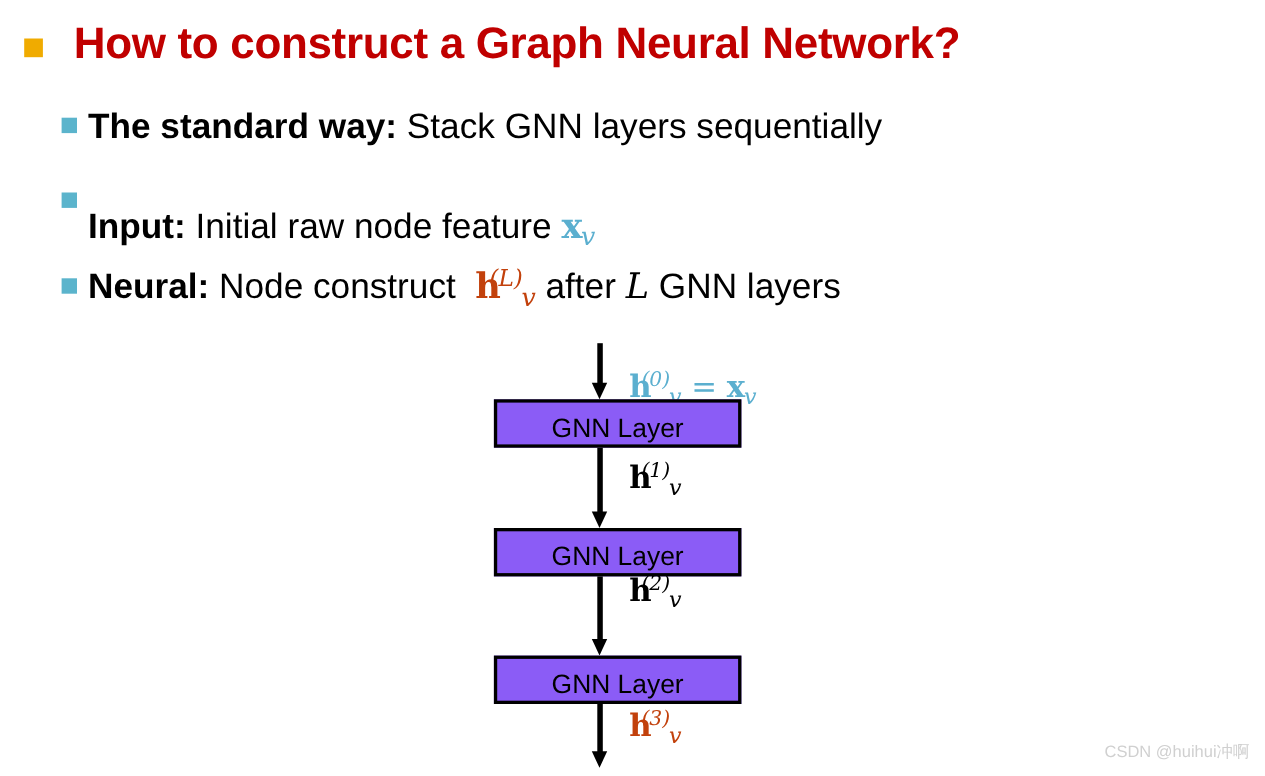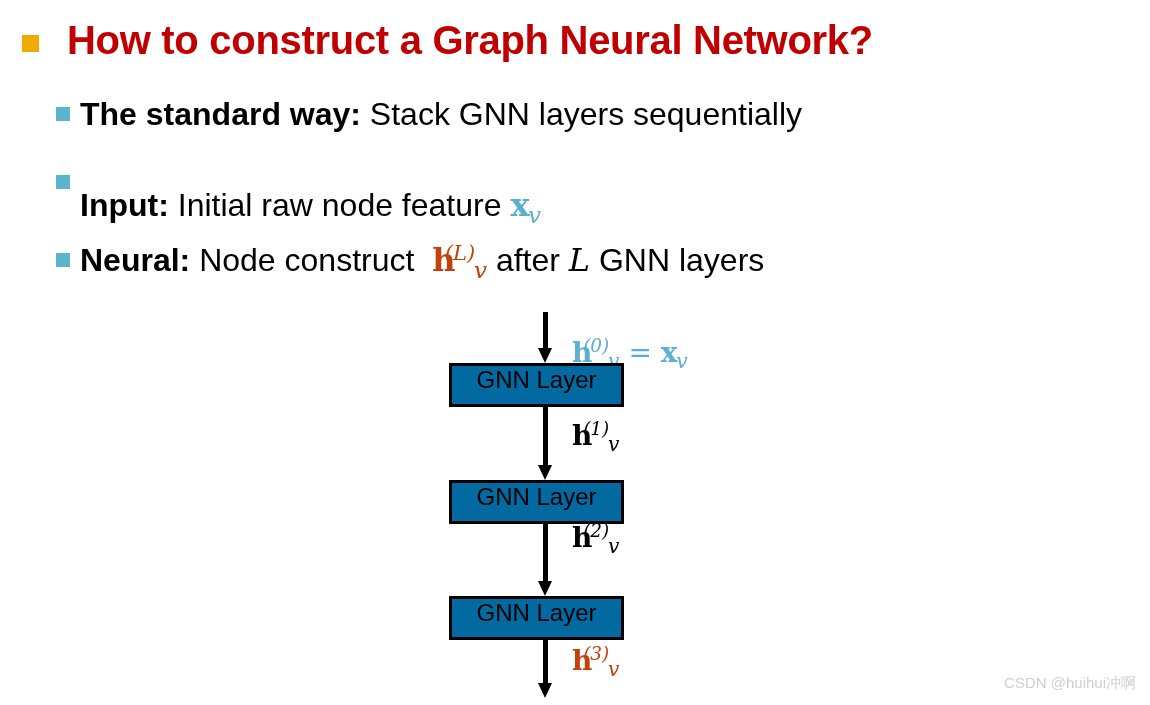--- a/index.html
+++ b/index.html
@@ -99,27 +99,27 @@
   #diagram {
     position: absolute;
     left: 420px;
     top: 300px;
     width: 340px;
     height: 400px;
   }
   .gnn-box {
     position: absolute;
     left: 29px;
-    width: 175px;
+    width: 225px;
     height: 44px;
     border: 3px solid #000000;
-    background: #0369a1;
+    background: #8b5cf6;
     box-sizing: border-box;
     display: flex;
-    align-items: flex-start;
+    align-items: flex-end;
     justify-content: center;
   }
   .gnn-box-label {
     font-size: 24px;
     color: #000000;
     font-family: "Liberation Sans", sans-serif;
     white-space: nowrap;
   }
   .box-1 { top: 63px; }
   .box-2 { top: 180px; }

